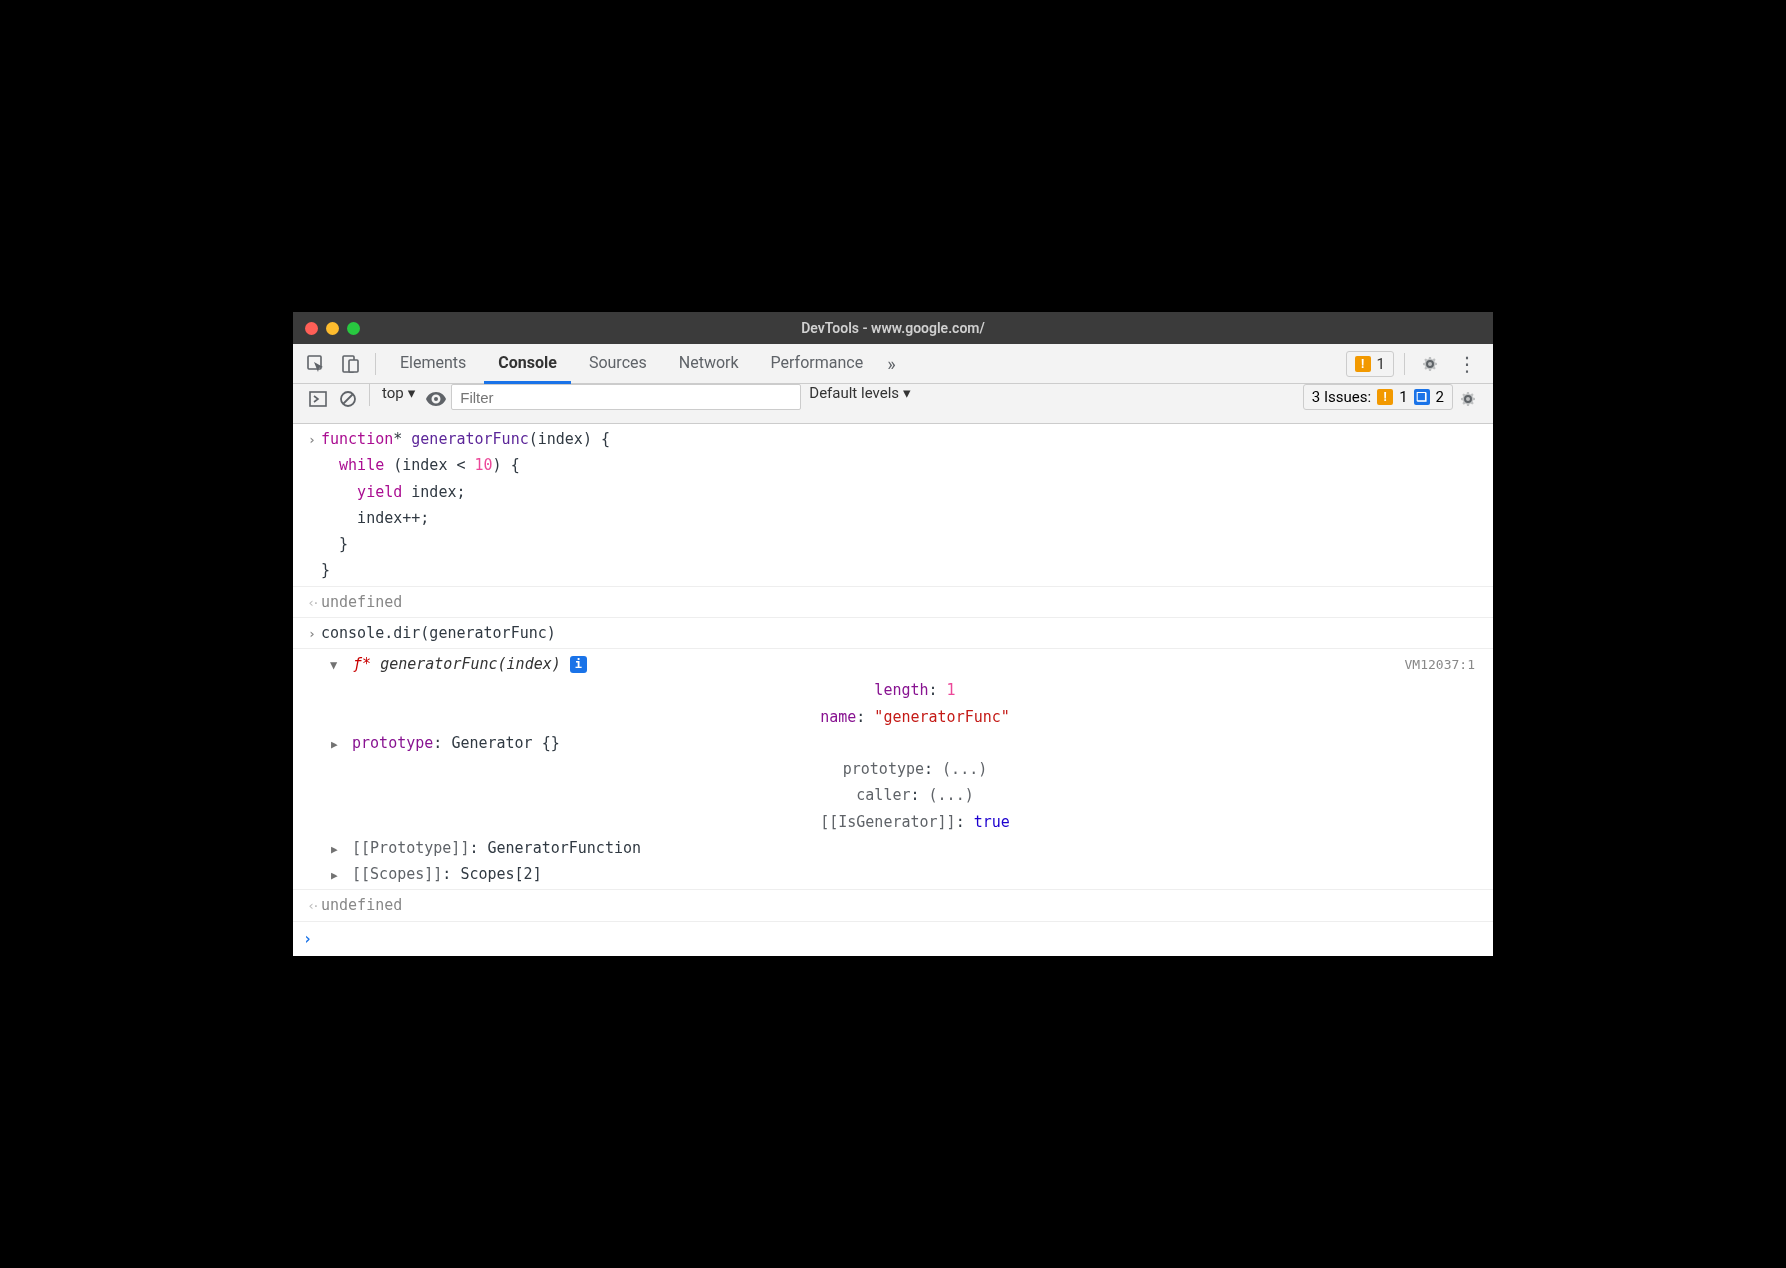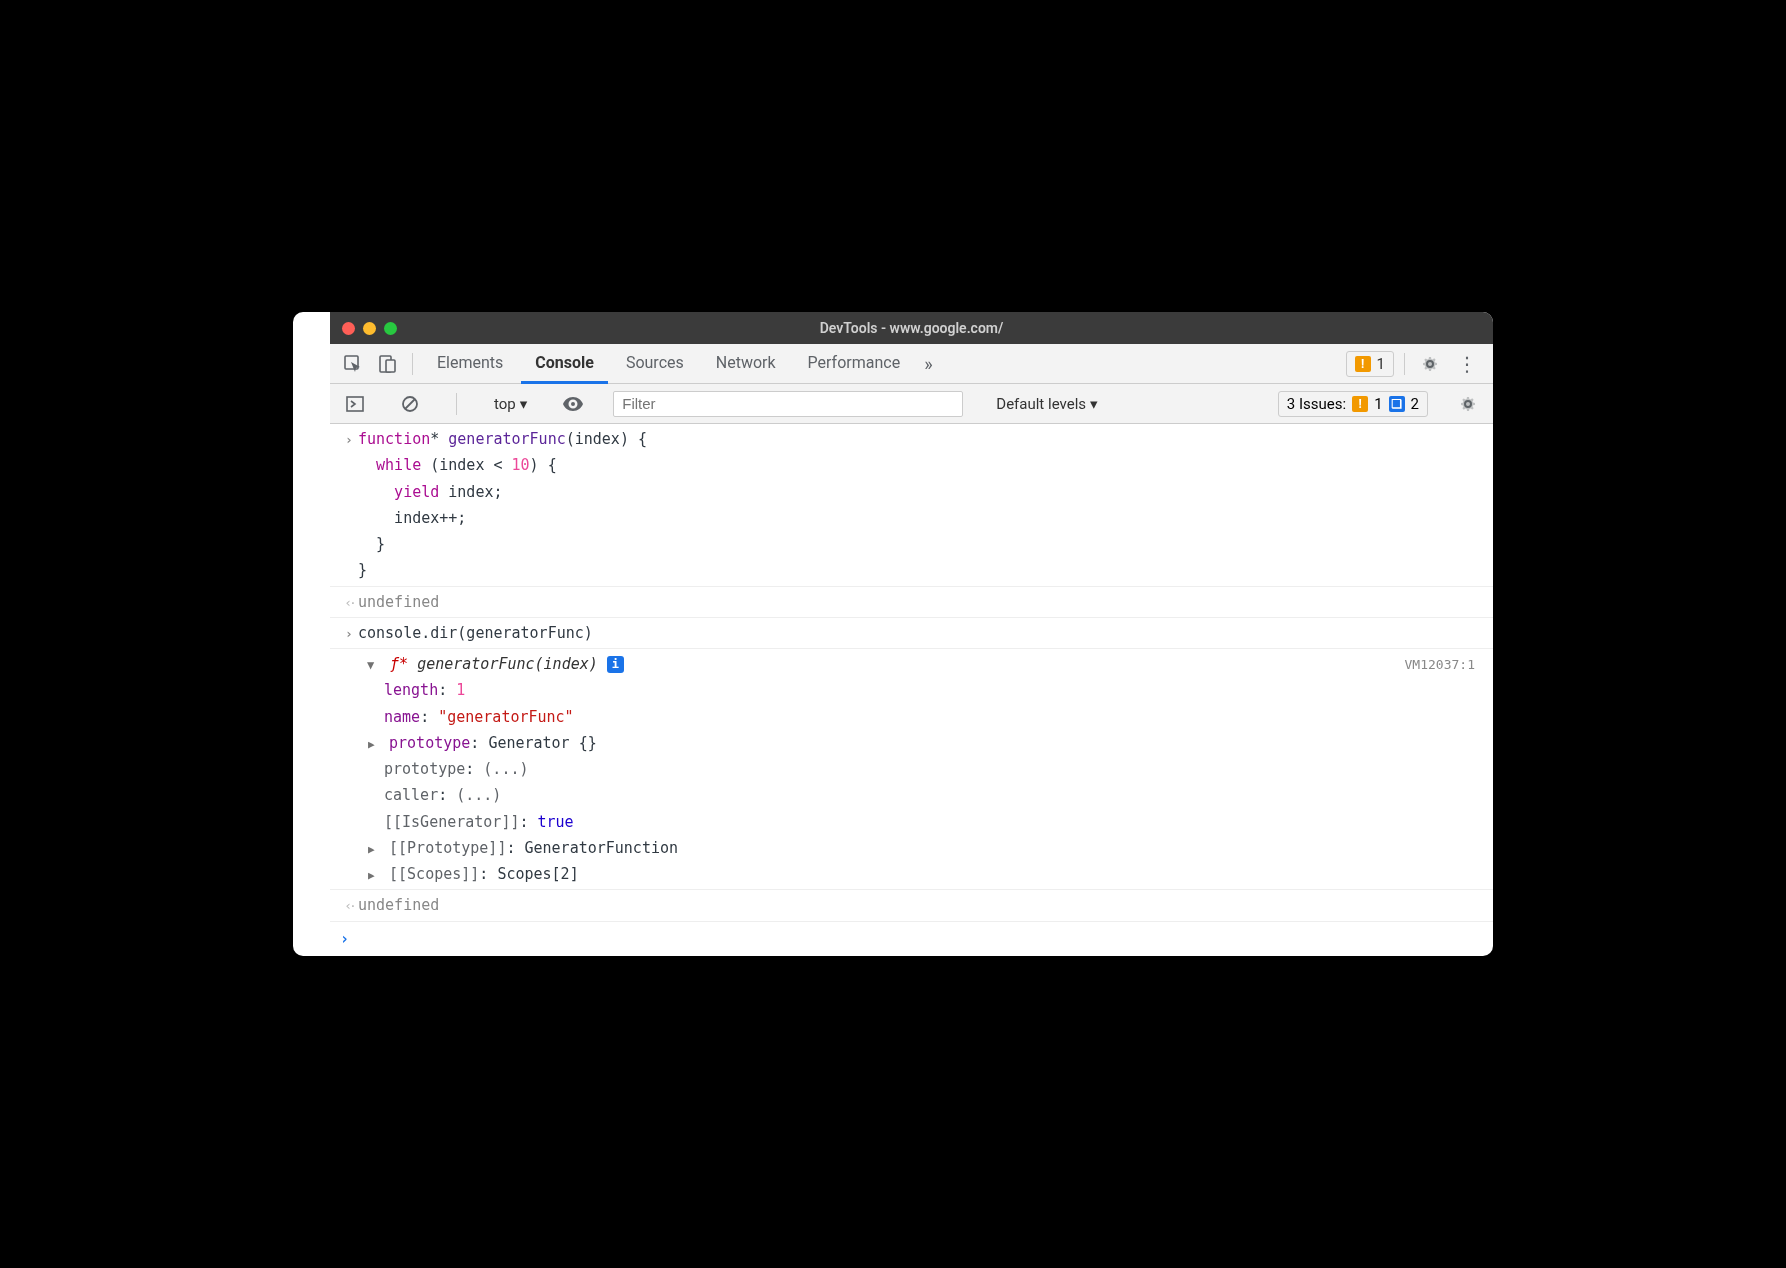--- a/index.html
+++ b/index.html
@@ -8,24 +8,23 @@
     background: #000;
     display: flex;
     align-items: center;
     justify-content: center;
     min-height: 100vh;
     padding: 40px;
   }
   .window {
     width: 1200px;
     background: #fff;
-    border-radius: 10px;
+    border-radius: 0;
     box-shadow: 0 20px 60px rgba(0,0,0,0.6);
     overflow: hidden;
-    padding-left: 37px;
   }
   .titlebar {
     background: #3b3b3b;
     height: 32px;
     display: flex;
     align-items: center;
     padding: 0 12px;
     position: relative;
   }
   .traffic-lights { display: flex; gap: 8px; }
@@ -76,21 +75,21 @@
     font-size: 15px;
     color: #333;
     height: 26px;
   }
   .warn-sq { width:16px;height:16px;background:#f29900;border-radius:2px;display:flex;align-items:center;justify-content:center;color:#fff;font-weight:bold;font-size:12px;}
   .info-sq { width:16px;height:16px;background:#1a73e8;border-radius:2px;display:flex;align-items:center;justify-content:center;color:#fff;font-weight:bold;font-size:12px;}
   .gear { color:#5f6368; }
   .kebab { color:#5f6368; font-size:20px; padding:0 8px;}
 
   .toolbar {
-    display: flex; align-items: center; gap: 25px;
+    display: flex; align-items: flex-start; gap: 0;
     height: 40px;
     border-bottom: 1px solid #ccc;
     padding: 0 10px;
     background: #f3f3f3;
   }
   .ctx-select {
     display:flex;align-items:center;gap:4px;
     font-size:15px;color:#333;padding:0 6px;
   }
   .filter-input {
@@ -156,21 +155,21 @@
 
   .prop { color:#881391; }
   .str { color:#c41a16; }
   .bool { color:#1c00cf; }
   .intern { color:#5f6368; }
   .val { color:#303942; }
   .tri { color:#727272; display:inline-block; width:12px; font-size:11px;}
   .tri-down { color:#727272; display:inline-block; width:14px; font-size:12px;}
 
   .indent1 { padding-left: 28px; }
-  .indent2 { padding-left: 44px; }
+  .indent2 { padding-left: 44px; text-align: center; }
   .row-flex { display:flex; align-items:flex-start; }
   .row-flex .left { flex:1; }
   .row-flex .right { padding-right:8px; }
 
   .prompt-row { padding:4px 10px; }
   .prompt-caret { color:#1a73e8; font-weight:bold; width:18px; display:inline-block;}
 </style>
 </head>
 <body>
 

